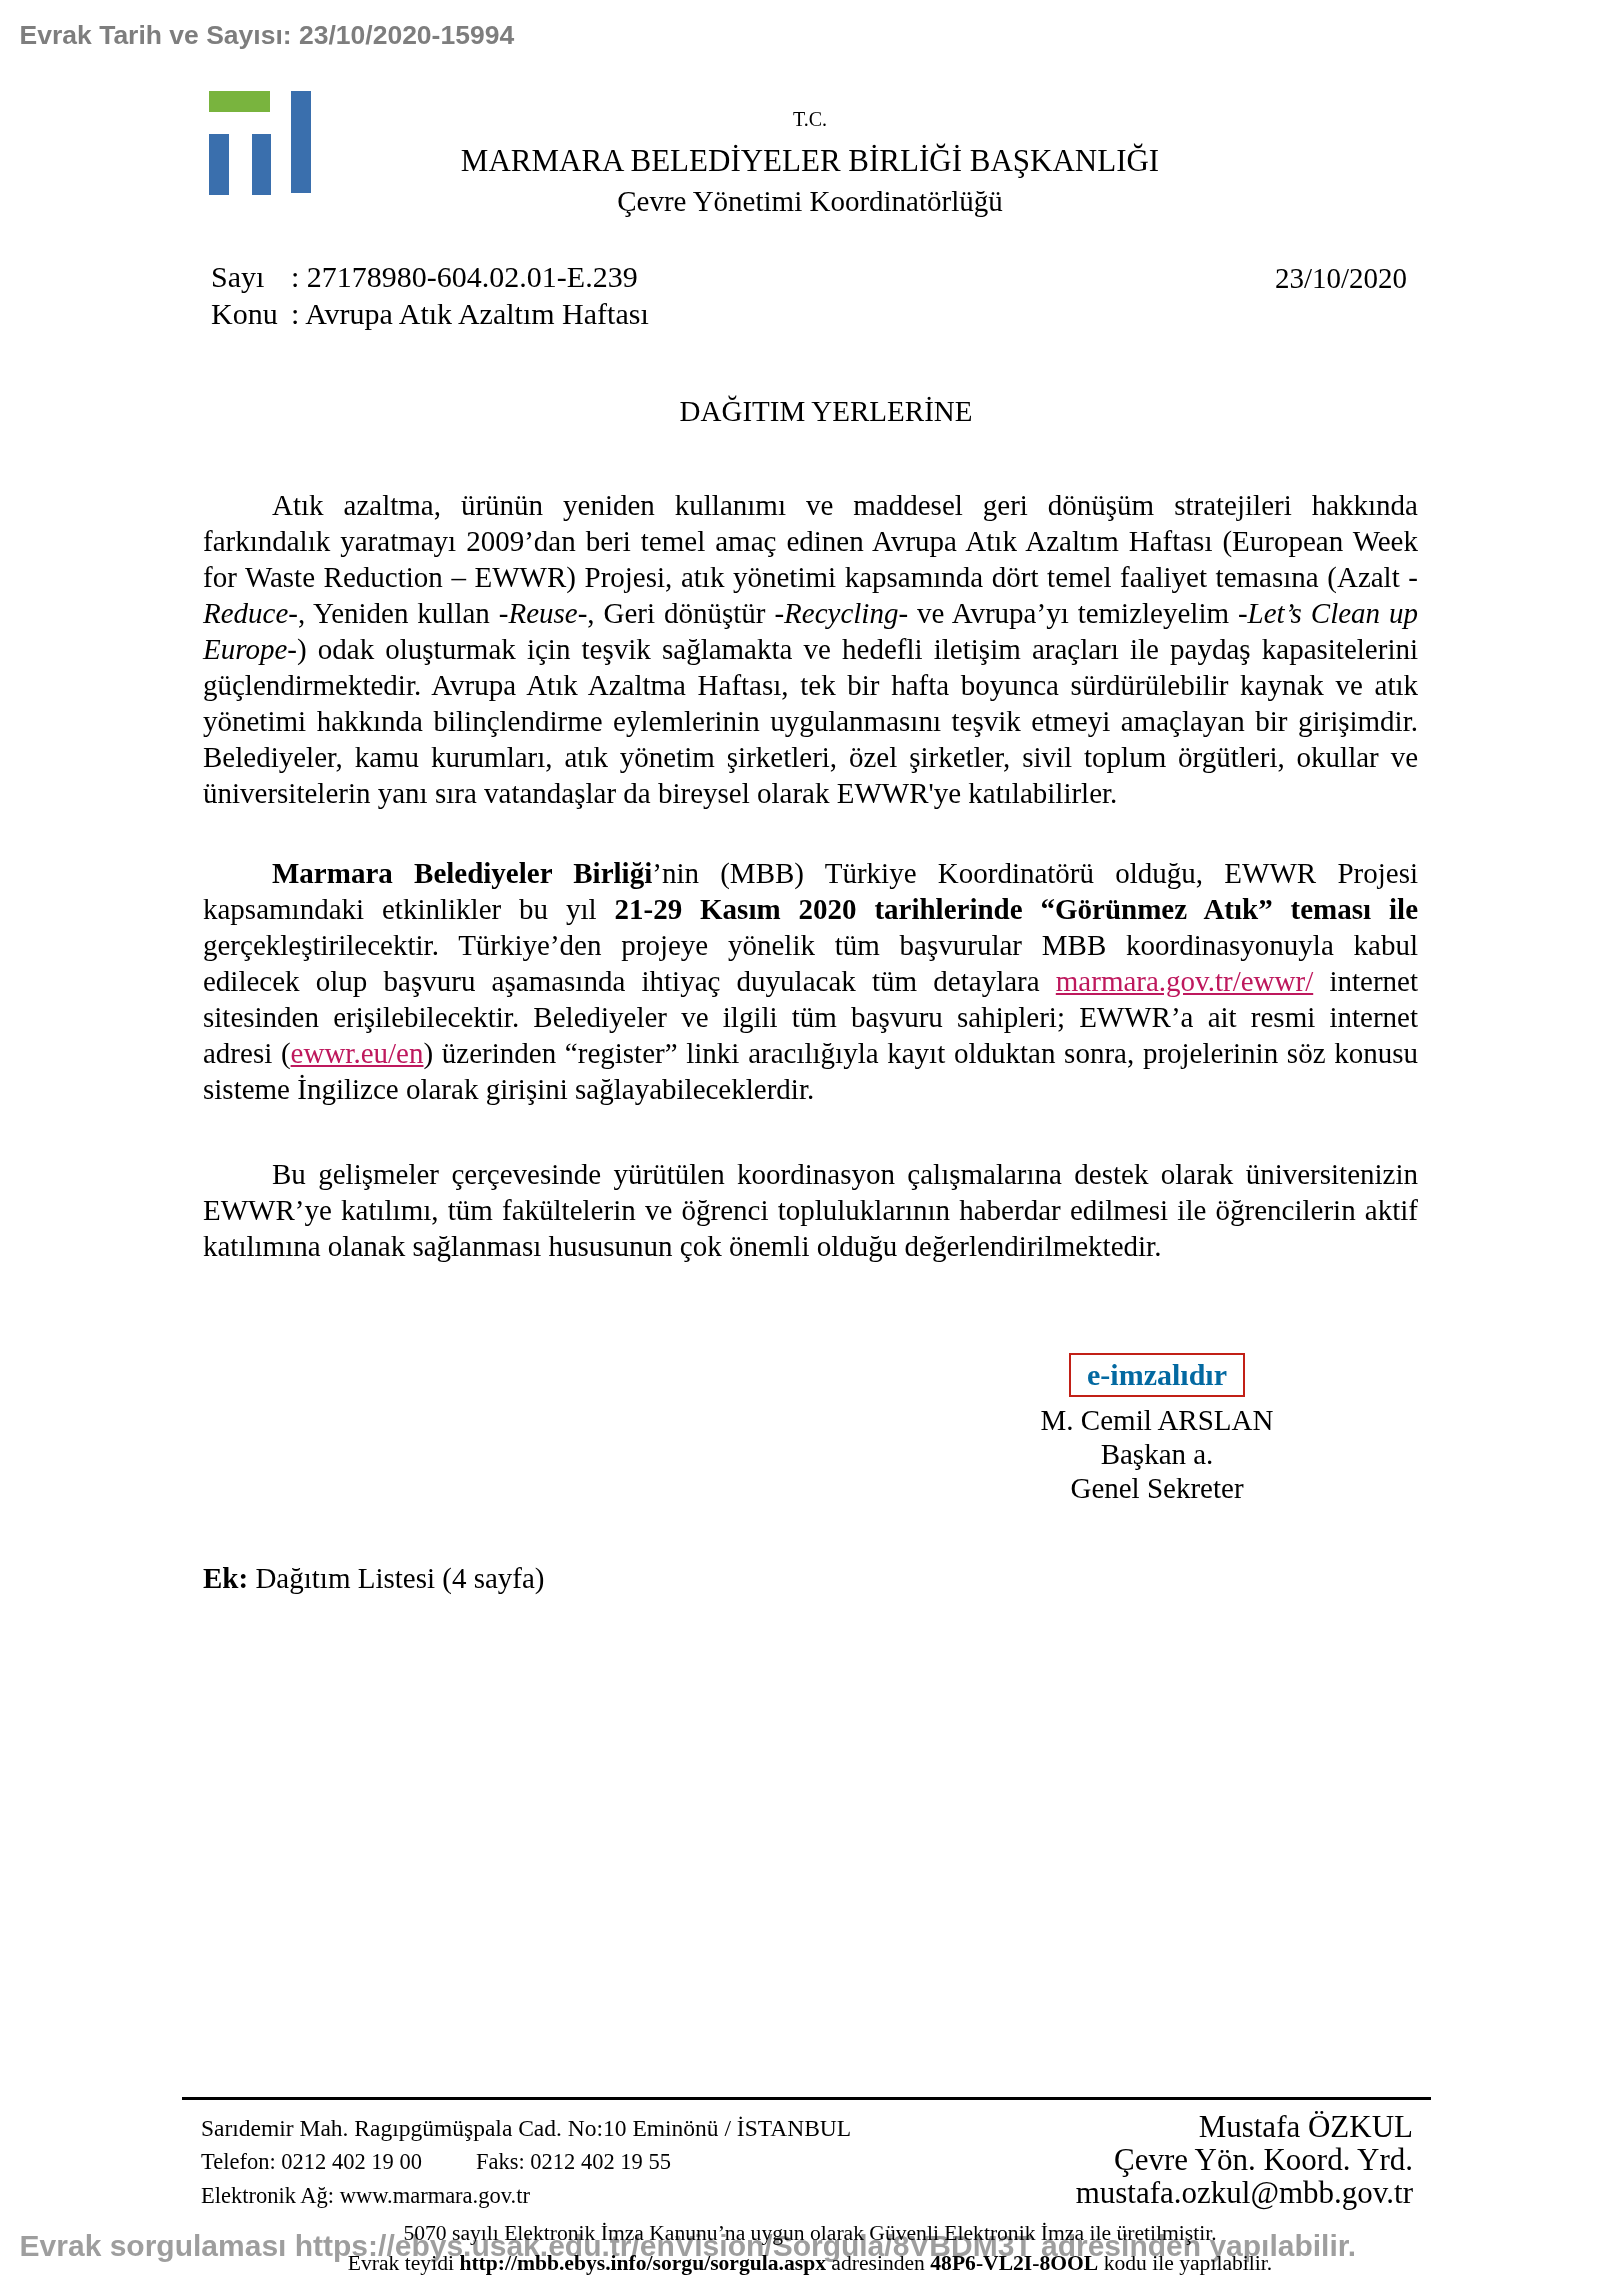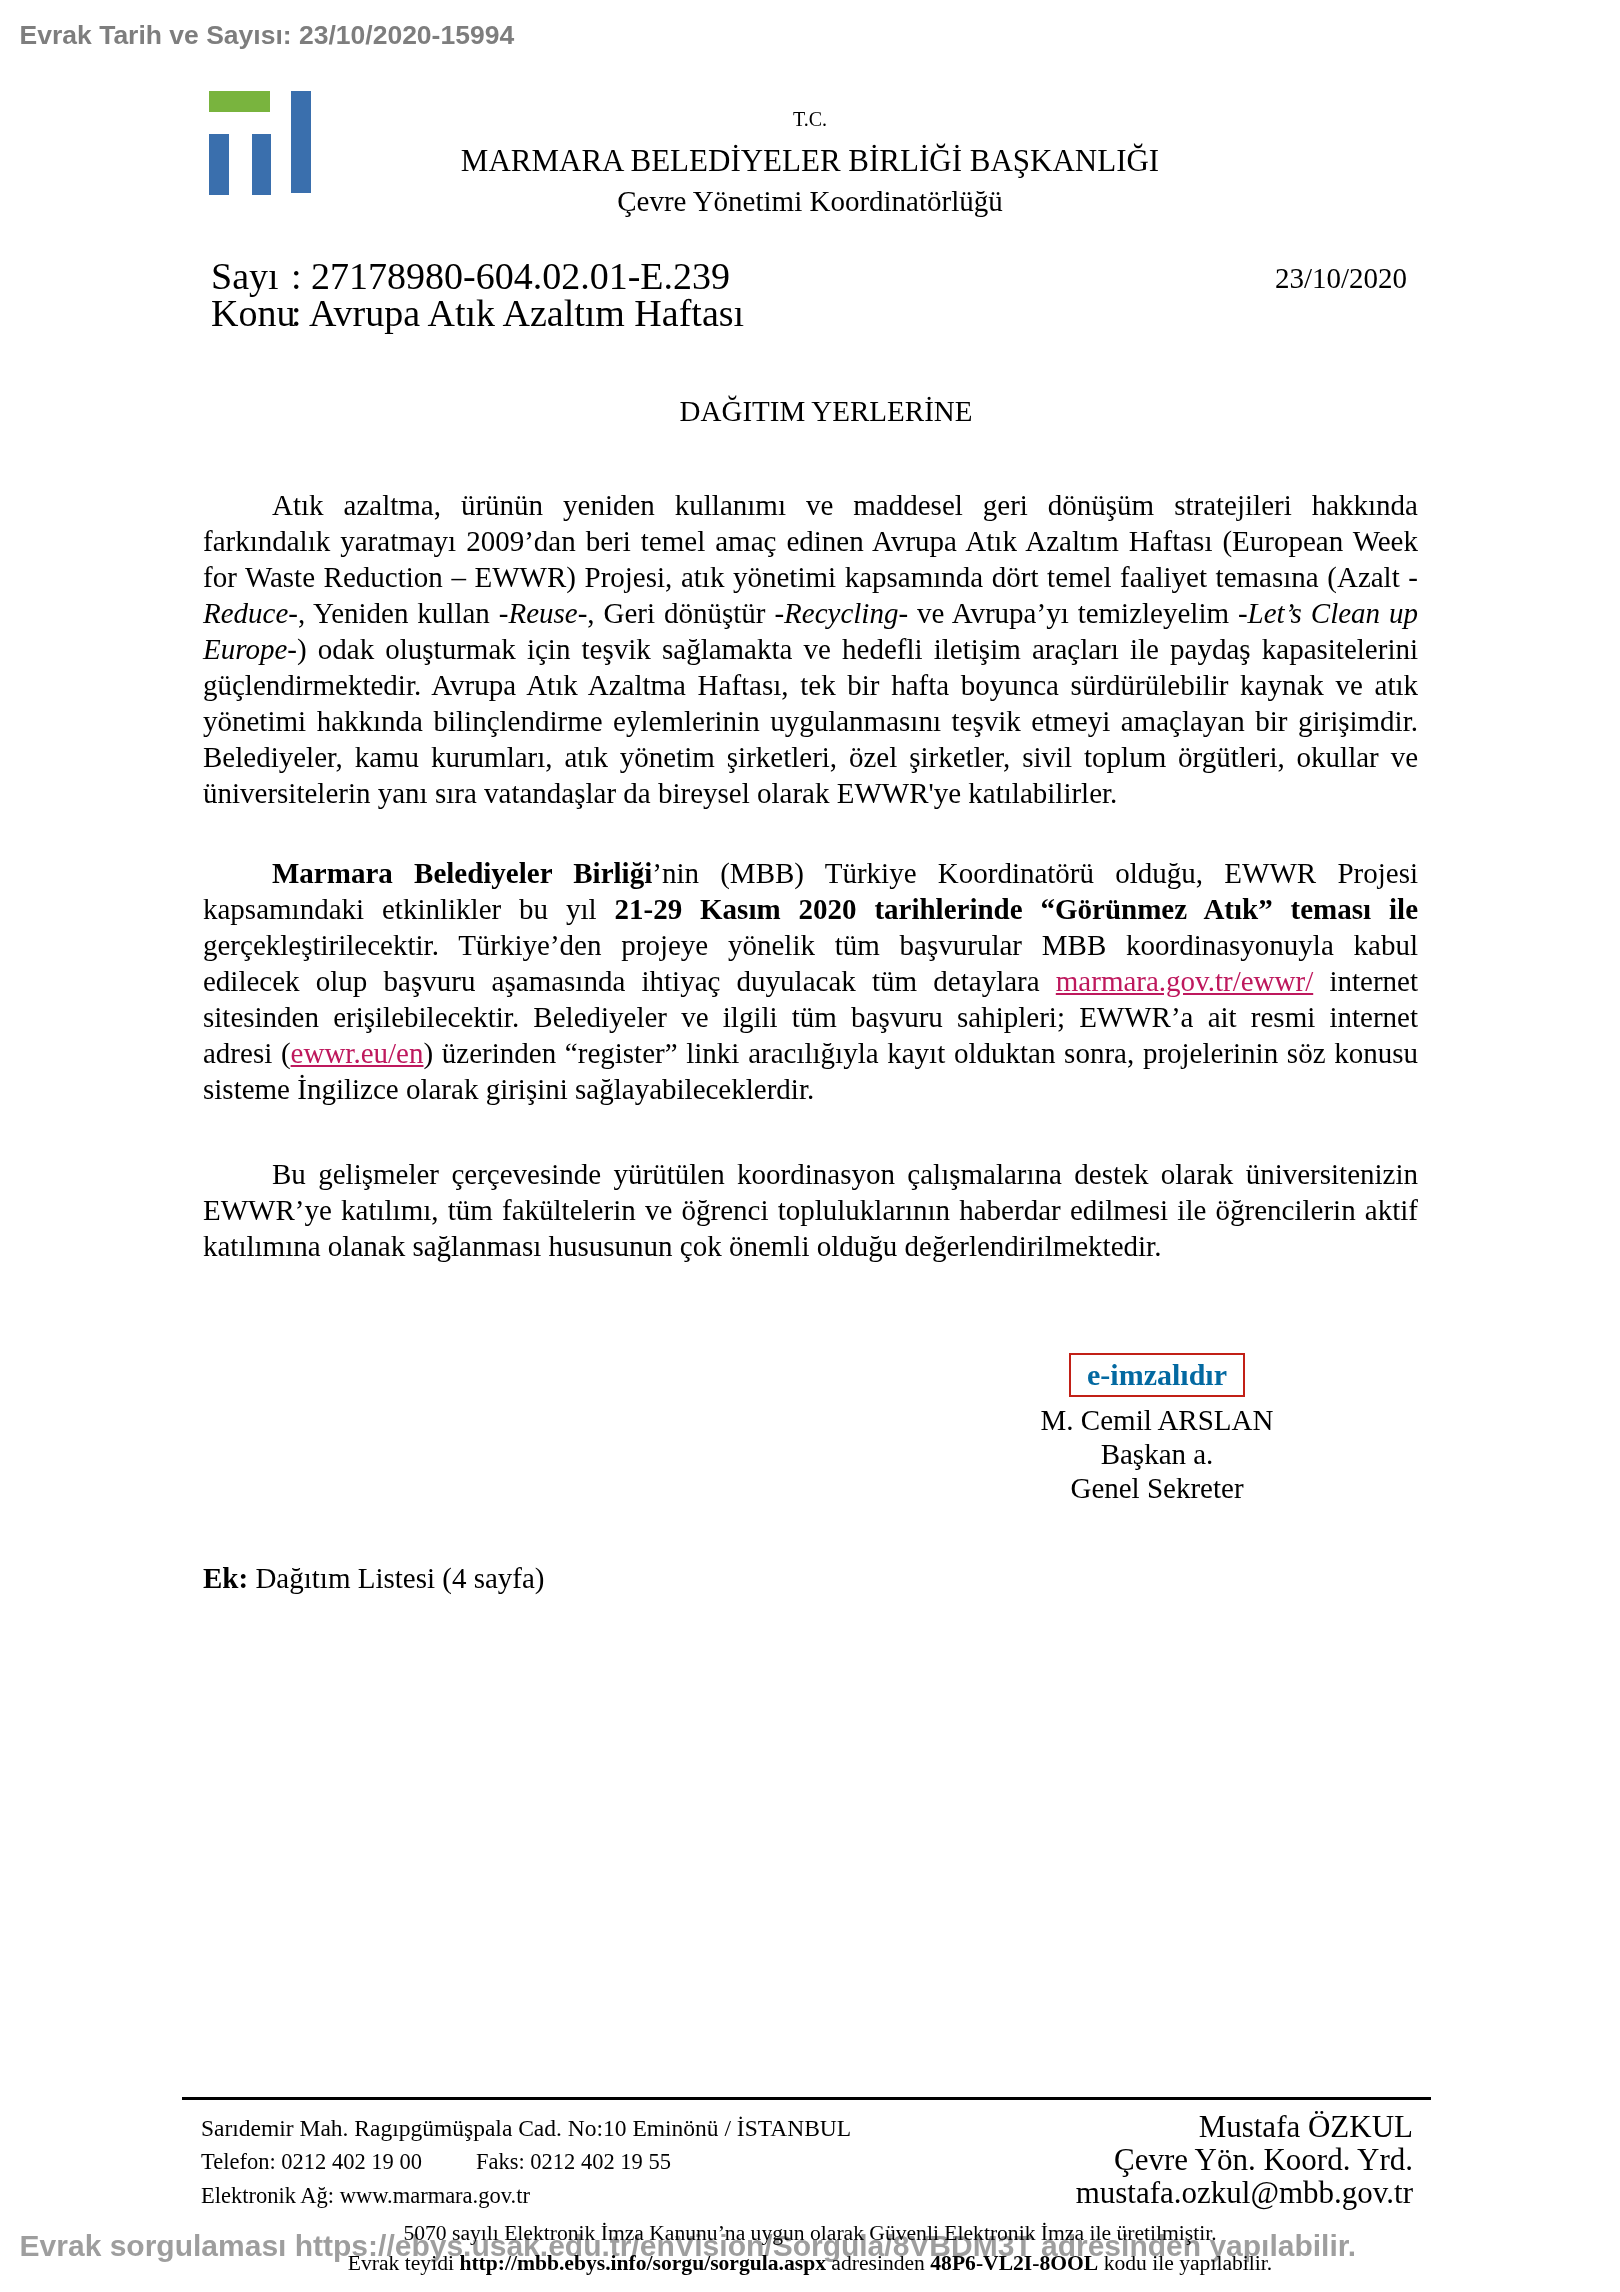--- a/index.html
+++ b/index.html
@@ -19,21 +19,21 @@
   .bar-blue-2{left:43px;top:43px;width:18.6px;height:61px;background:#3a6fad;}
   .bar-blue-3{left:82px;top:0;width:19.6px;height:102px;background:#3a6fad;}
 
   
   .head-line{left:0;width:100%;text-align:center;}
   .head-tc{top:108px;font-size:20px;}
   .head-org{top:143px;font-size:31px;}
   .head-dept{top:185px;font-size:29px;}
 
   
-  .meta{left:211px;top:258px;font-size:38px;line-height:37px;}
+  .meta{left:211px;top:258px;font-size:30px;line-height:37px;}
   .meta .lbl{display:inline-block;width:80px;}
   .doc-date{top:262px;right:213px;font-size:29px;}
 
   
   .recipient{left:16px;width:100%;text-align:center;top:395px;font-size:29px;}
 
   
   .content{left:203px;top:487px;width:1215px;font-size:29px;line-height:36px;text-align:justify;}
   .content p{margin:0;text-indent:69px;}
   .content p.p1{margin-bottom:44px;}

